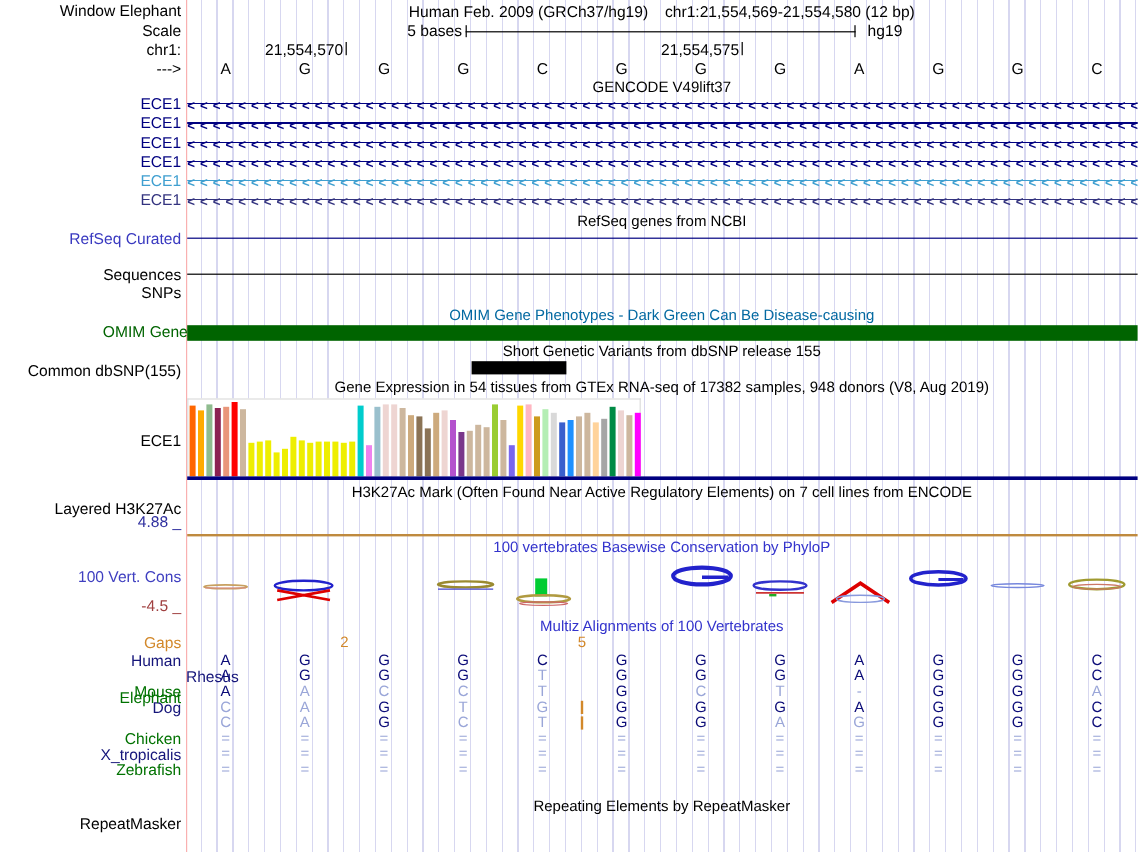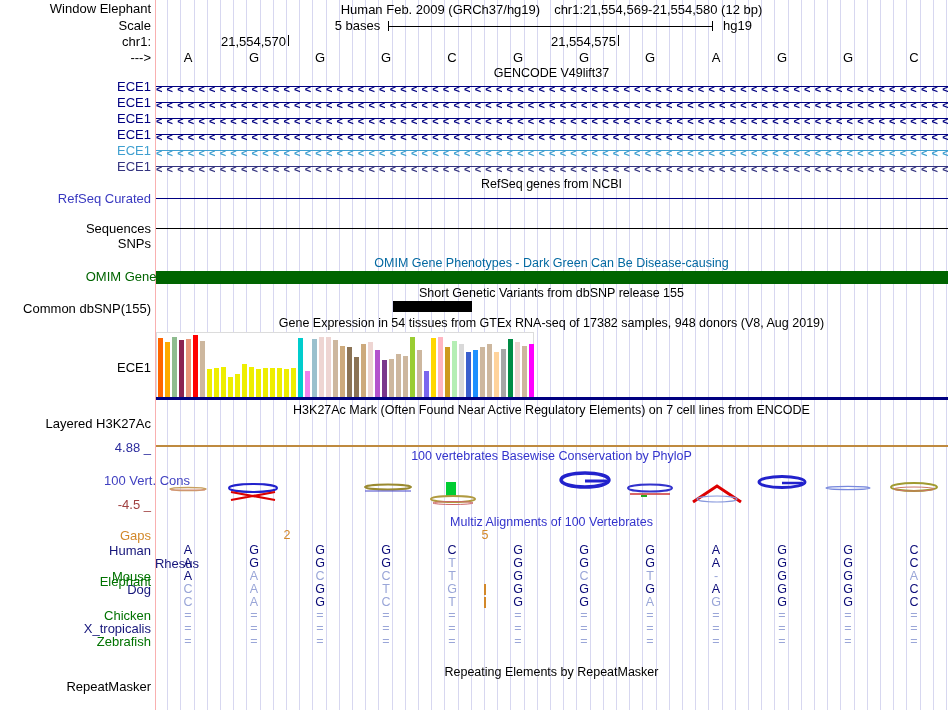--- a/index.html
+++ b/index.html
@@ -37,21 +37,21 @@
   <div class="grid"></div>
   <div class="pinkline"></div>
 
   <div class="llabel" style="top:2px">Window Elephant</div>
   <div class="hdrcenter">
     <span>Human Feb. 2009 (GRCh37/hg19)</span>
     <span>chr1:21,554,569-21,554,580 (12 bp)</span>
   </div>
 
   <div class="llabel" style="top:19px">Scale</div>
-  <div class="numlabel" style="top:19px;left:330px;width:55px;text-align:center">5 bases</div>
+  <div class="numlabel" style="top:19px;left:330px;width:55px;text-align:right">5 bases</div>
   <div class="hline" style="top:26px;left:388px;width:325px;height:1px;background:#000"></div>
   <div class="vtick" style="top:21px;left:388px;height:10px"></div>
   <div class="vtick" style="top:21px;left:712px;height:10px"></div>
   <div class="numlabel" style="top:19px;left:723px">hg19</div>
 
   <div class="llabel" style="top:35px">chr1:</div>
   <div id="coord-ticks">
       <div class="numlabel" style="top: 35px; left: 216px; width: 70px; text-align: right;">21,554,570</div>
       <div class="vtick" style="top: 35px; left: 288px; height: 11px;"></div>
       <div class="numlabel" style="top: 35px; left: 546px; width: 70px; text-align: right;">21,554,575</div>
@@ -163,23 +163,23 @@
       <div class="bar" style="height: 55px; background: rgb(238, 213, 210);"></div>
       <div class="bar" style="height: 51px; background: rgb(205, 183, 158);"></div>
       <div class="bar" style="height: 53px; background: rgb(255, 0, 255);"></div>
     </div>
   <div class="hline" style="top:397px;left:156px;width:792px;height:3px;background:#000080"></div>
 
   <div class="ctitle" style="top:404px">H3K27Ac Mark (Often Found Near Active Regulatory Elements) on 7 cell lines from ENCODE</div>
   <div class="llabel" style="top:417px">Layered H3K27Ac</div>
   <div class="hline" id="h3k27ac-line" style="top: 445px; left: 156px; width: 792px; height: 2px; background: rgb(191, 138, 63);"></div>
 
-  <div class="llabel" style="top: 441px; color: rgb(45, 45, 158);" id="cons-max">4.88 _</div>
+  <div class="llabel" style="top: 428px; color: rgb(45, 45, 158);" id="cons-max">4.88 _</div>
   <div class="ctitle" style="top: 450px; color: rgb(51, 51, 204);" id="cons-title">100 vertebrates Basewise Conservation by PhyloP</div>
-  <div class="llabel" style="top: 474px; color: rgb(63, 63, 192); margin-left: 39px;" id="cons-label">100 Vert. Cons</div>
+  <div class="llabel" style="top: 474px; color: rgb(63, 63, 192);" id="cons-label">100 Vert. Cons</div>
   <div class="llabel" style="top: 498px; color: rgb(160, 64, 64);" id="cons-min">-4.5 _</div>
 
   <div class="conswrap">
     <svg width="793" height="62" viewBox="0 0 793 62">
       <ellipse cx="33" cy="39" rx="18" ry="1.6" fill="none" stroke="#c8a060" stroke-width="1.5"></ellipse>
       <line x1="16" y1="40" x2="50" y2="40" stroke="#dd8888" stroke-width="0.8"></line>
       <ellipse cx="98" cy="38" rx="24" ry="4" fill="none" stroke="#2222cc" stroke-width="2"></ellipse>
       <path d="M76,42 L120,50 M76,50 L120,42" fill="none" stroke="#dd0000" stroke-width="2.2"></path>
       <ellipse cx="233" cy="37" rx="23" ry="2.5" fill="none" stroke="#9a8a30" stroke-width="2"></ellipse>
       <line x1="210" y1="41" x2="256" y2="41" stroke="#4444cc" stroke-width="1"></line>

